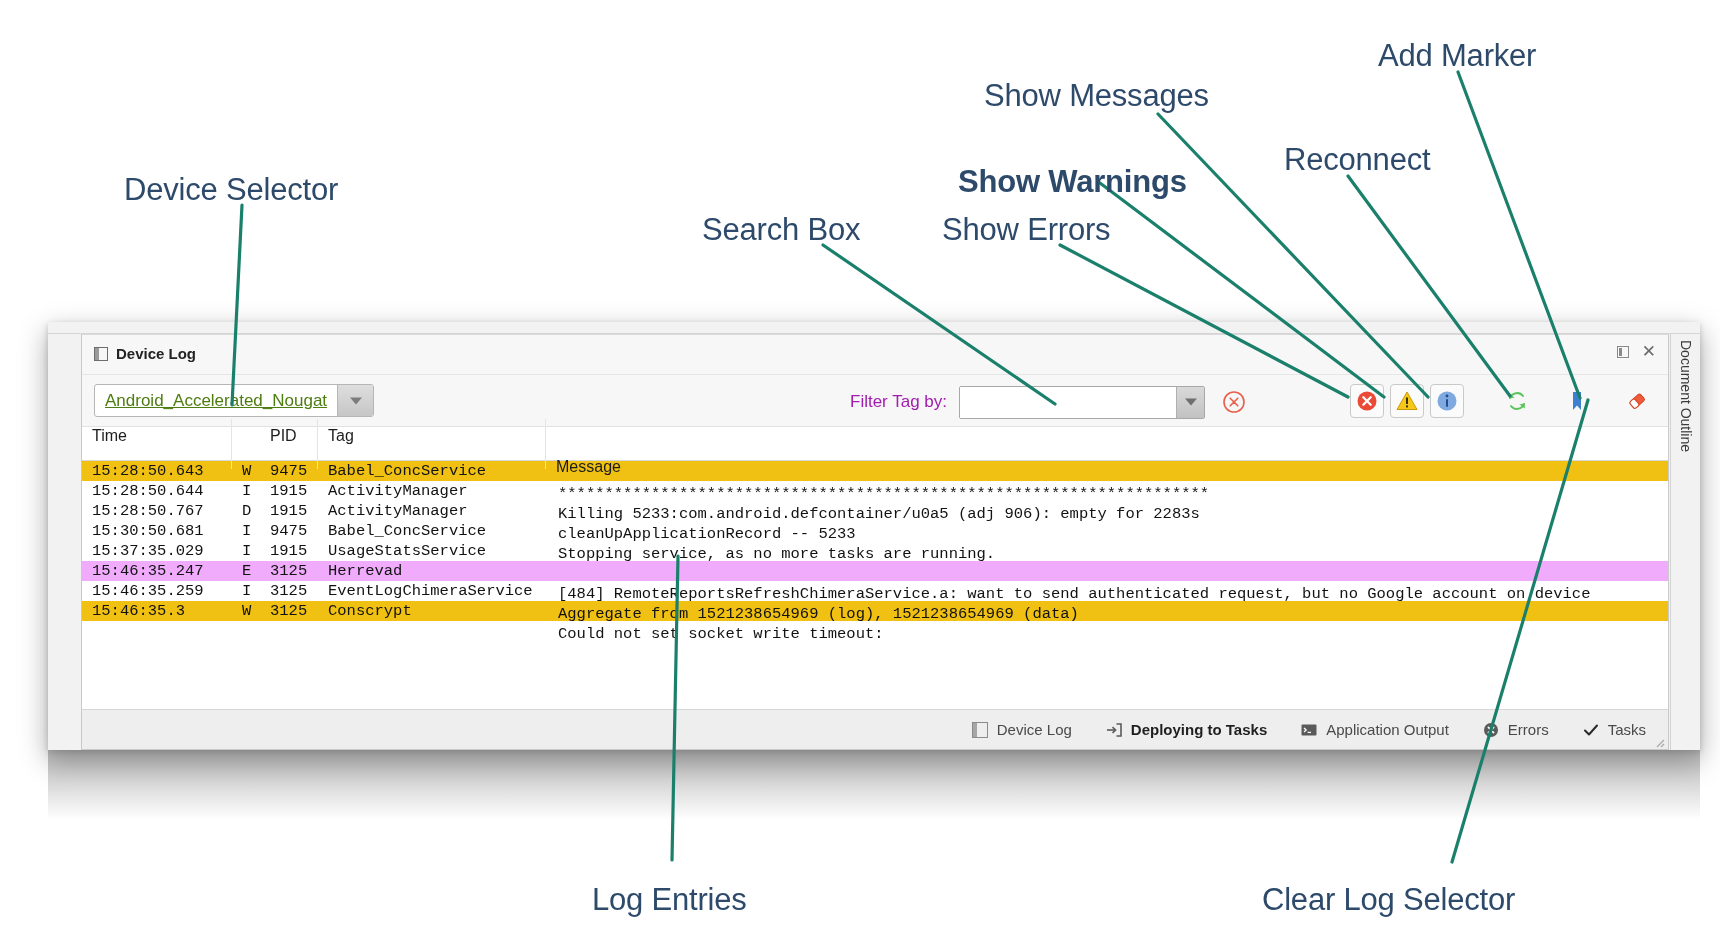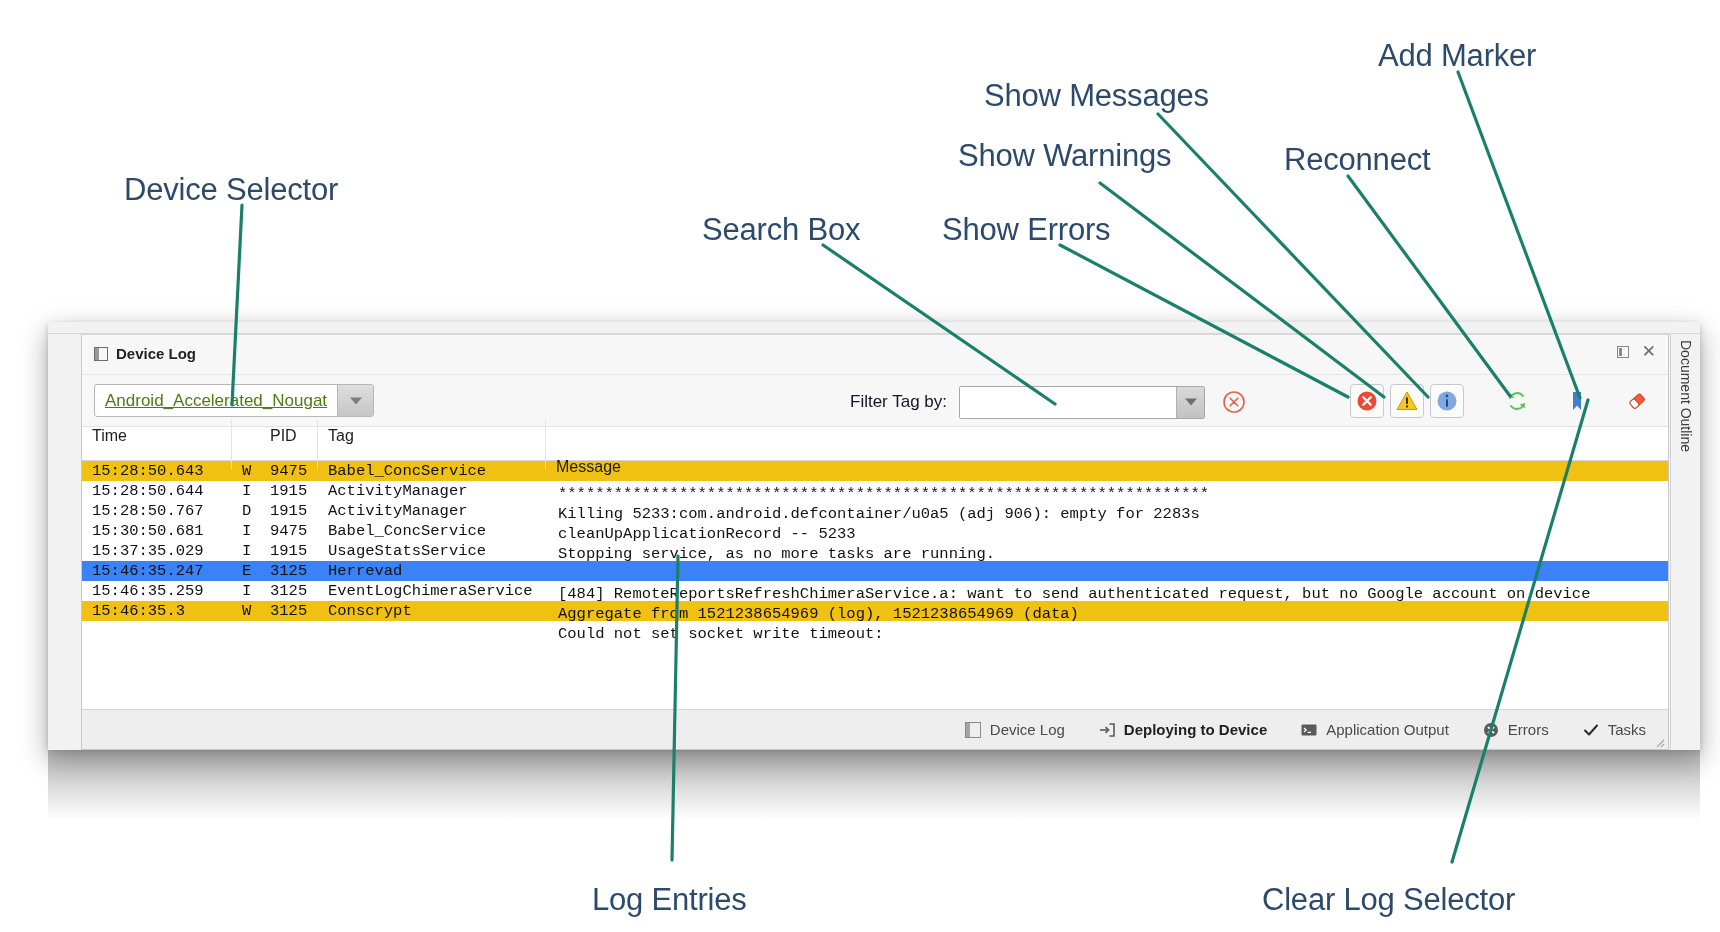--- a/index.html
+++ b/index.html
@@ -103,21 +103,21 @@
     width: 36px; background: linear-gradient(to bottom,#dedede,#c6c6c6);
     border-left: 1px solid #b6b6b6; position: relative;
   }
   #device-combo-arrow::after {
     content:""; position:absolute; left:50%; top:50%; transform: translate(-50%,-50%);
     border-left: 6px solid transparent; border-right: 6px solid transparent;
     border-top: 7px solid #7c7c7c;
   }
 
   #filter-area { position: absolute; left: 768px; top: 10px; display: flex; align-items: center; gap: 12px; }
-  #filter-label { font-size: 17px; color: #0f172a; }
+  #filter-label { font-size: 17px; color: #a21caf; }
   #filter-combo {
     width: 246px; height: 33px; display: flex;
     border: 1px solid #a8a8a8; background: #fff; border-radius: 2px; overflow:hidden;
   }
   #filter-input { flex:1; border:0; outline:0; height:31px; font-size:16px; padding-left:7px;
                   font-family:"Liberation Sans", sans-serif; background:#fff; }
   #filter-arrow {
     width: 32px; background: linear-gradient(to bottom,#d9d9d9,#c2c2c2);
     border-left: 1px solid #b0b0b0; position:relative;
   }
@@ -152,21 +152,21 @@
   #log-head .col-lvl { height:34px; }
   #log-head .col-msg { height: 34px; line-height: 34px; }
 
   .log-row {
     display: flex; height: 20px; align-items: center;
     font-family: "Liberation Mono", monospace;
     font-size: 15.5px; color: #121212; white-space: nowrap;
   }
   .log-row .c { padding-left: 10px; overflow: hidden; }
   .log-row.warn  { background: #f0c113; }
-  .log-row.error { background: #3b82f6; }
+  .log-row.error { background: #f0abfc; }
   .log-row .col-msg { padding-left: 12px; }
 
   
   #status-bar {
     position:absolute; left:0; right:0; bottom:0; height:40px;
     background:#eeeeee; border-top:1px solid #d6d6d6;
     display:flex; align-items:center; justify-content:flex-end; padding-right: 22px; gap: 34px;
   }
   .status-tab { display:flex; align-items:center; gap:9px; font-size:15px; color:#4a4a4a; }
   .status-tab.active { font-weight:bold; color:#1f1f1f; }
@@ -355,21 +355,21 @@
         </div>
 
         <div class="status-tab active">
           <span class="sb-icon">
             <svg width="16" height="16" viewBox="0 0 16 16">
               <path d="M1 8 H9" stroke="#5a5a5a" stroke-width="1.6"></path>
               <path d="M6.5 5.2 L9.6 8 L6.5 10.8" fill="none" stroke="#5a5a5a" stroke-width="1.6"></path>
               <path d="M10.5 2 H15 V14 H10.5" fill="none" stroke="#5a5a5a" stroke-width="1.6"></path>
             </svg>
           </span>
-          <span>Deploying to Device</span>
+          <span>Deploying to Tasks</span>
         </div>
 
         <div class="status-tab">
           <span class="sb-icon">
             <svg width="16" height="16" viewBox="0 0 16 16">
               <rect x="0.5" y="2.5" width="15" height="11" rx="1" fill="#5a5a5a"></rect>
               <path d="M3 6 L5.2 8 L3 10" fill="none" stroke="#ffffff" stroke-width="1.3"></path>
               <path d="M6.6 10.4 H10" stroke="#ffffff" stroke-width="1.3"></path>
             </svg>
           </span>
@@ -415,20 +415,20 @@
       <line x1="1348" y1="176" x2="1510" y2="396"></line>
       <line x1="1458" y1="72" x2="1580" y2="398"></line>
       <line x1="678" y1="556" x2="672" y2="860"></line>
       <line x1="1588" y1="400" x2="1452" y2="862"></line>
     </g>
   </svg>
 
   <div class="annot-label" style="left:124px; top:172px;">Device Selector</div>
   <div class="annot-label" style="left:702px; top:212px;">Search Box</div>
   <div class="annot-label" style="left:942px; top:212px;">Show Errors</div>
-  <div class="annot-label" style="left:958px; top:138px;">Show Warnings</div>
+  <div class="annot-label" style="left:958px; top:164px;font-weight:bold;">Show Warnings</div>
   <div class="annot-label" style="left:984px; top:78px;">Show Messages</div>
   <div class="annot-label" style="left:1284px; top:142px;">Reconnect</div>
   <div class="annot-label" style="left:1378px; top:38px;">Add Marker</div>
   <div class="annot-label" style="left:592px; top:882px;">Log Entries</div>
   <div class="annot-label" style="left:1262px; top:882px;">Clear Log Selector</div>
 
 </div>
 
 </body></html>

